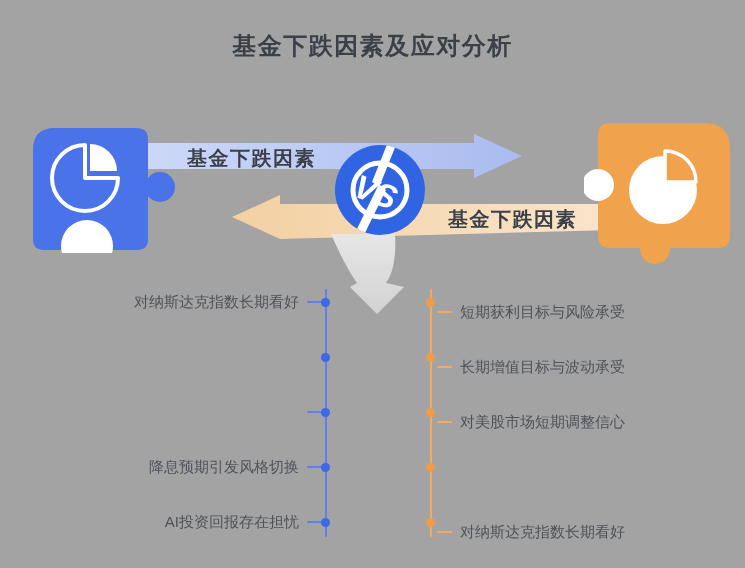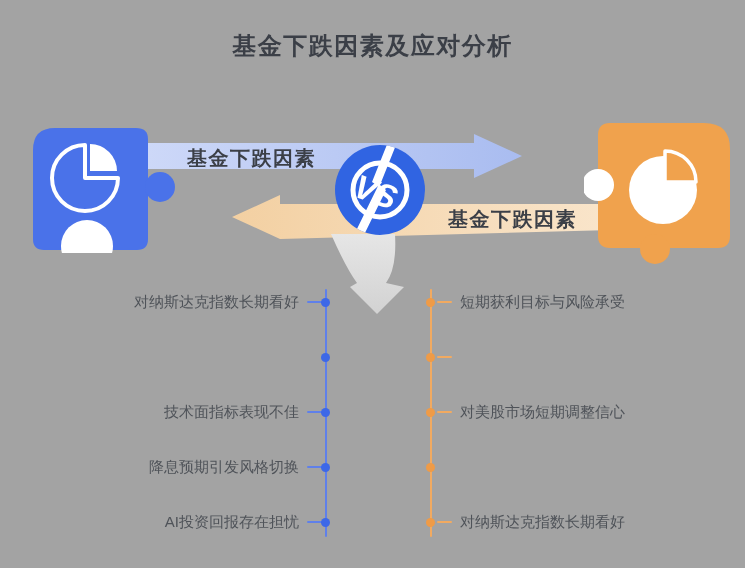--- a/index.html
+++ b/index.html
@@ -14,21 +14,21 @@
   .label-factors{left:187px;top:133px;margin-top:12px;}
   .label-decision{left:448px;top:206px;}
 
   .vline{position:absolute;top:289px;height:248px;width:2px;border-radius:1px;}
   .vline-left{left:325px;background:#5F80EA;}
   .vline-right{left:430px;background:#F2AA60;}
 
   .row{position:absolute;display:flex;align-items:center;height:22px;
        font-size:15px;color:#4F5359;white-space:nowrap;}
   .row-left{left:0;width:322px;justify-content:flex-end;}
-  .row-right{left:437px;width:300px;justify-content:flex-start;}
+  .row-right{left:437px;width:300px;justify-content:flex-start;margin-top:10px;}
   .conn{display:inline-block;width:15px;height:2px;border-radius:1px;flex:0 0 auto;}
   .conn-blue{background:#5F80EA;margin-left:8px;}
   .conn-orange{background:#F2AA60;margin-right:8px;}
   .dot{position:absolute;width:9px;height:9px;border-radius:50%;}
   .dot-blue{background:#3D68E7;left:321px;}
   .dot-orange{background:#EF9B47;left:426px;}
 </style>
 </head>
 <body>
 
@@ -102,38 +102,38 @@
   </svg>
 
   <div class="vline vline-left"></div>
   <div class="vline vline-right"></div>
 
   <div class="row row-left" style="top:291px">
     <span>对纳斯达克指数长期看好</span>
     <span class="conn conn-blue"></span>
   </div>
   <div class="row row-left" style="top:401px">
-    <span>技术面指标表现不佳</span>
     <span class="conn conn-blue"></span>
   </div>
   <div class="row row-left" style="top:511px">
     <span>AI投资回报存在担忧</span>
     <span class="conn conn-blue"></span>
   </div>
   <div class="row row-left" style="top:456px">
     <span>降息预期引发风格切换</span>
     <span class="conn conn-blue"></span>
   </div>
 
   <div class="row row-right" style="top:291px">
     <span class="conn conn-orange"></span>
     <span>短期获利目标与风险承受</span>
   </div>
   <div class="row row-right" style="top:346px">
     <span class="conn conn-orange"></span>
+    <span>长期增值目标与波动承受</span>
   </div>
   <div class="row row-right" style="top:401px">
     <span class="conn conn-orange"></span>
     <span>对美股市场短期调整信心</span>
   </div>
   <div class="row row-right" style="top:511px">
     <span class="conn conn-orange"></span>
     <span>对纳斯达克指数长期看好</span>
   </div>
 

